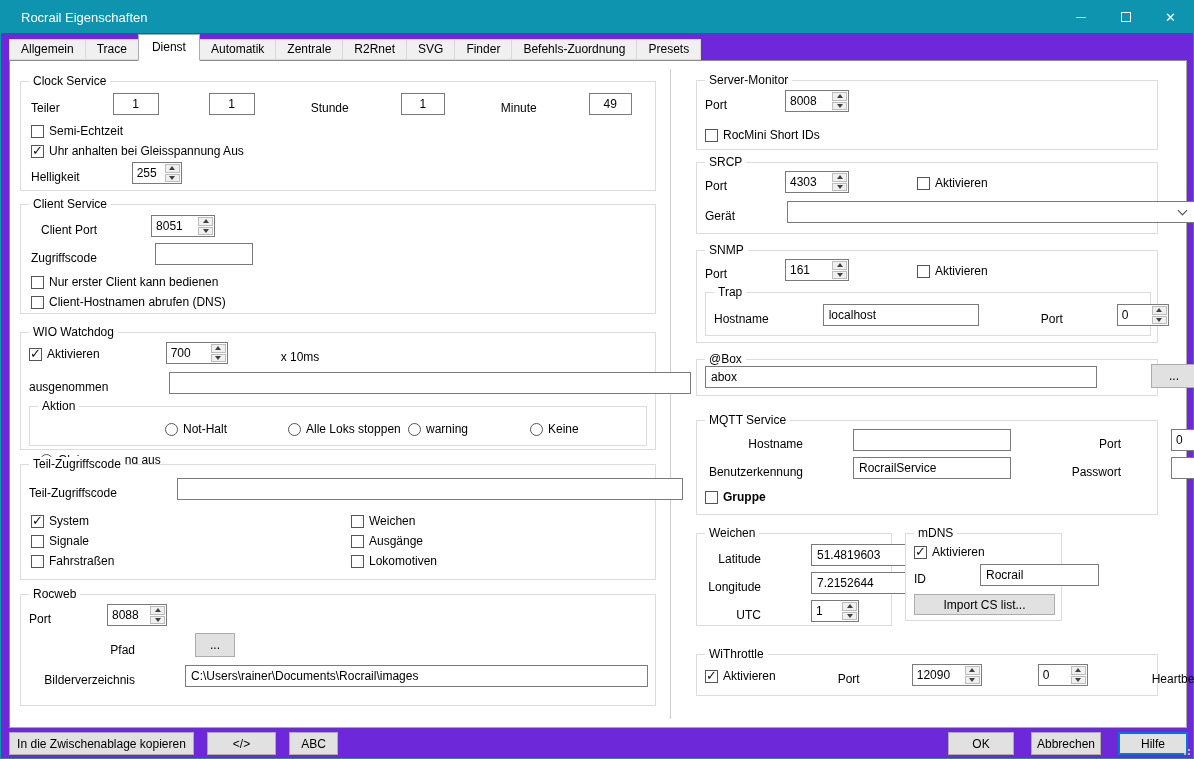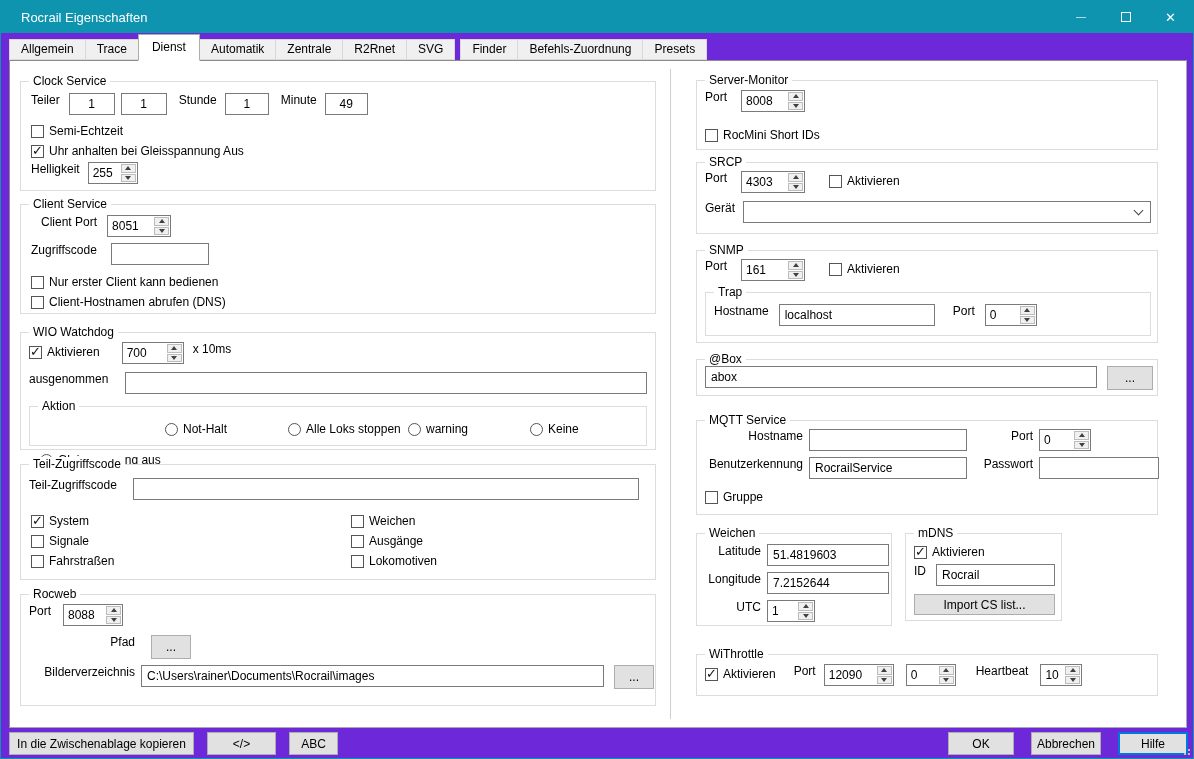--- a/index.html
+++ b/index.html
@@ -19,31 +19,31 @@
   .ico-max { width:10px; height:10px; border:1px solid #fff; }
   .ico-close { color:#fff; font-size:13px; line-height:13px; }
 
   
   .tabstrip { position:absolute; left:0; top:32px; width:100%; height:27px;
               display:flex; align-items:flex-end; padding-left:8px; z-index:2; }
   .tab { height:21px; line-height:19px; padding:0 11px; background:#f0f0f0;
          border:1px solid #d9d9d9; margin-right:-1px; white-space:nowrap; }
   .tab.active { height:27px; line-height:25px; background:#fff; border-color:#acacac;
                 border-bottom:1px solid #fff; margin-bottom:-1px; z-index:3; position:relative; padding:0 13px; }
-  .tab.gap { margin-left:6px; }
+  .tab.gap { margin-left:0; }
 
   
   .content { position:absolute; left:8px; top:59px; width:1178px; height:668px;
              background:#fff; border:1px solid; border-color:#8c8c8c #a8a8a8 #a8a8a8 #8c8c8c; z-index:1; }
   .divider { position:absolute; left:660px; top:8px; width:1px; height:650px; background:#cfcfcf; }
 
   
   .gb { position:absolute; border:1px solid #dcdcdc; background:#fff; }
   .gbt { position:absolute; top:-8px; left:8px; background:#fff; padding:0 4px; line-height:14px; white-space:nowrap; }
-  .row { position:absolute; display:flex; align-items:flex-start; height:22px; }
+  .row { position:absolute; display:flex; align-items:flex-end; height:22px;gap:44px; }
 
   .lbl { white-space:nowrap; }
   .lblr { white-space:nowrap; text-align:right; margin-right:6px; }
 
   
   .txt { display:inline-block; height:22px; line-height:20px; padding:0 5px;
          border:1px solid #7a7a7a; background:#fff; overflow:hidden; white-space:nowrap; }
   .txt.center { text-align:center; }
 
   
@@ -405,21 +405,21 @@
               </span>
           </span>
         </span>
       </div>
       <div class="row" style="left:8px; top:36px;">
         <span class="lblr" style="width:98px;">Benutzerkennung</span>
         <span class="txt" style="width:158px;">RocrailService</span>
         <span class="lblr" style="width:66px;">Passwort</span>
         <span class="txt" style="width:120px;"></span>
       </div>
-      <span class="cbrow" style="left:8px; top:66px;">
+      <span class="cbrow" style="left:8px; top:66px;font-weight:bold;">
         <span class="cb"></span>
         <span class="cblabel">Gruppe</span>
       </span>
     </div>
 
     <div class="gb" style="left:686px; top:472px; width:196px; height:93px;">
       <span class="gbt">Weichen</span>
       <div class="row" style="left:6px; top:10px;">
         <span class="lblr" style="width:58px;">Latitude</span>
         <span class="txt" style="width:122px;">51.4819603</span>

